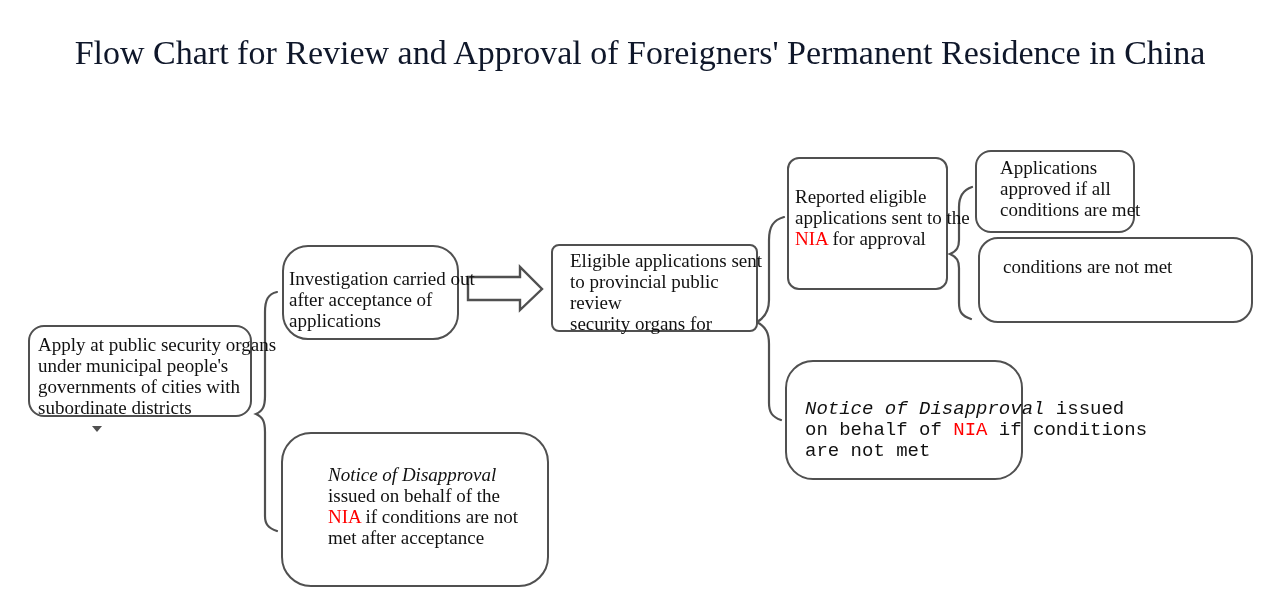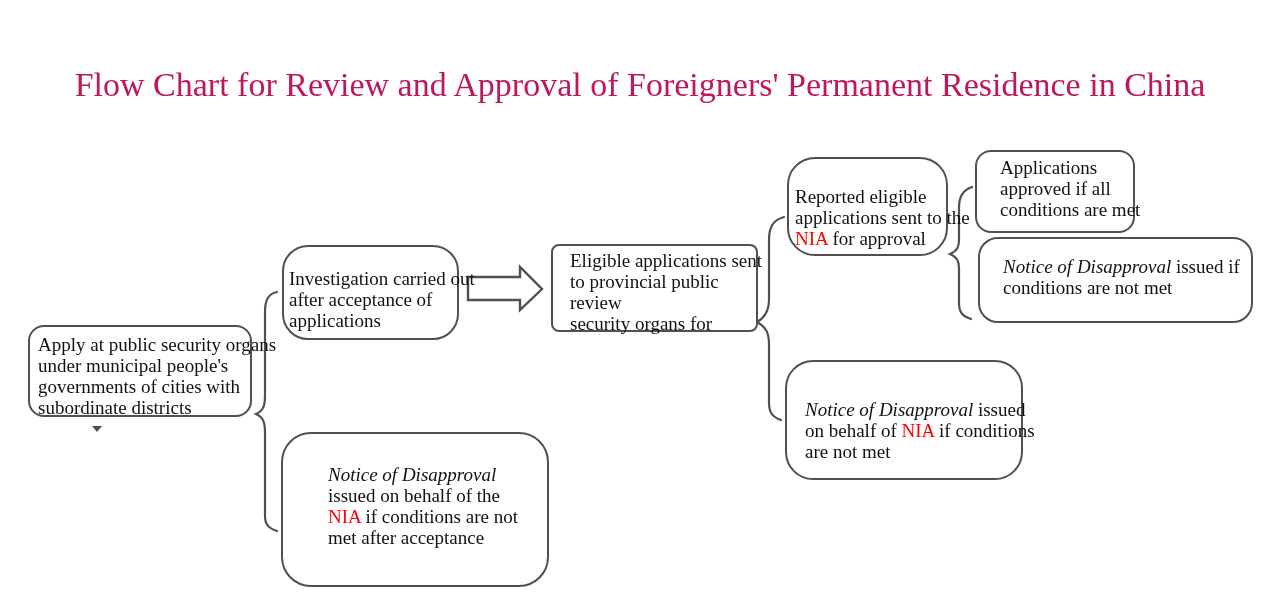--- a/index.html
+++ b/index.html
@@ -14,24 +14,23 @@
     background:#ffffff;
     font-family:"Liberation Serif","DejaVu Serif",serif;
     color:var(--text);
     overflow:hidden;
   }
   .page-title{
     position:absolute;
     top:34px;left:0;width:1280px;
     text-align:center;
     font-size:34px;
-    color:#be185d;
+    color:#0f172a;
     letter-spacing:0px;
     white-space:nowrap;
-    margin-top:32px;
   }
   .conn{
     position:absolute;inset:0;
     width:1280px;height:614px;
   }
   .conn path{fill:none;stroke:var(--line);stroke-width:2.2;stroke-linecap:round;}
   .conn .arrow{fill:#ffffff;stroke:var(--line);stroke-width:2.4;stroke-linejoin:miter;}
   .conn .tick{fill:var(--line);stroke:none;}
   .box{
     position:absolute;
@@ -42,24 +41,24 @@
     line-height:21px;
   }
   .box .ln{white-space:nowrap;}
   .it{font-style:italic;}
   .red{color:var(--hl);}
   
   .b-apply        {left:28px;  top:325px; width:224px; height:92px;  border-radius:16px; padding:7px 4px 0 8px;}
   .b-invest       {left:282px; top:245px; width:177px; height:95px; border-radius:26px; padding:21px 4px 0 5px;}
   .b-disacc       {left:281px; top:432px; width:268px; height:155px; border-radius:30px; padding:30px 4px 0 45px;}
   .b-eligible     {left:551px; top:244px; width:207px; height:88px;  border-radius:8px; padding:4px 4px 0 17px;}
-  .b-reported     {left:787px; top:157px; width:161px; height:99px; border-radius:28px; padding:27px 4px 0 6px;}
+  .b-reported     {left:787px; top:157px; width:161px; height:133px; border-radius:12px; padding:27px 4px 0 6px;}
   .b-approved     {left:975px; top:150px; width:160px; height:83px;  border-radius:16px; padding:5px 4px 0 23px;}
   .b-disrev       {left:978px; top:237px; width:275px; height:86px;  border-radius:20px; padding:17px 4px 0 23px;}
-  .b-disnia       {left:785px; top:360px; width:238px; height:120px; border-radius:28px; padding:37px 4px 0 18px;}
+  .b-disnia       {left:785px; top:360px; width:238px; height:120px; border-radius:28px; padding:37px 4px 0 18px;font-family:Liberation Mono, monospace;}
 </style>
 </head>
 <body>
 
 <div class="canvas">
 
   <div class="page-title">Flow Chart for Review and Approval of Foreigners' Permanent Residence in China</div>
 
   <svg class="conn" viewBox="0 0 1280 614" xmlns="http://www.w3.org/2000/svg">
 
@@ -107,21 +106,20 @@
     <div class="ln"><span class="red">NIA</span><span> for approval</span></div>
   </div>
 
   <div class="box b-approved">
     <div class="ln">Applications</div>
     <div class="ln">approved if all</div>
     <div class="ln">conditions are met</div>
   </div>
 
   <div class="box b-disrev">
-    <div class="ln"><span class="it">Notice of Disapproval</span><span> issued if</span></div>
     <div class="ln">conditions are not met</div>
   </div>
 
   <div class="box b-disnia">
     <div class="ln"><span class="it">Notice of Disapproval</span><span> issued</span></div>
     <div class="ln"><span>on behalf of </span><span class="red">NIA</span><span> if conditions</span></div>
     <div class="ln">are not met</div>
   </div>
 
 </div>

